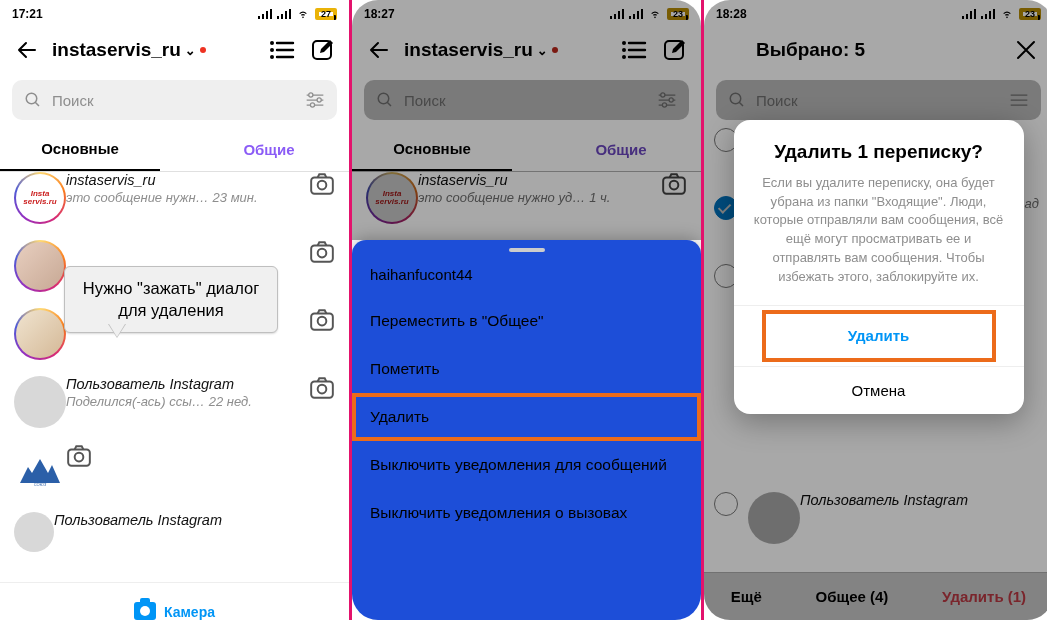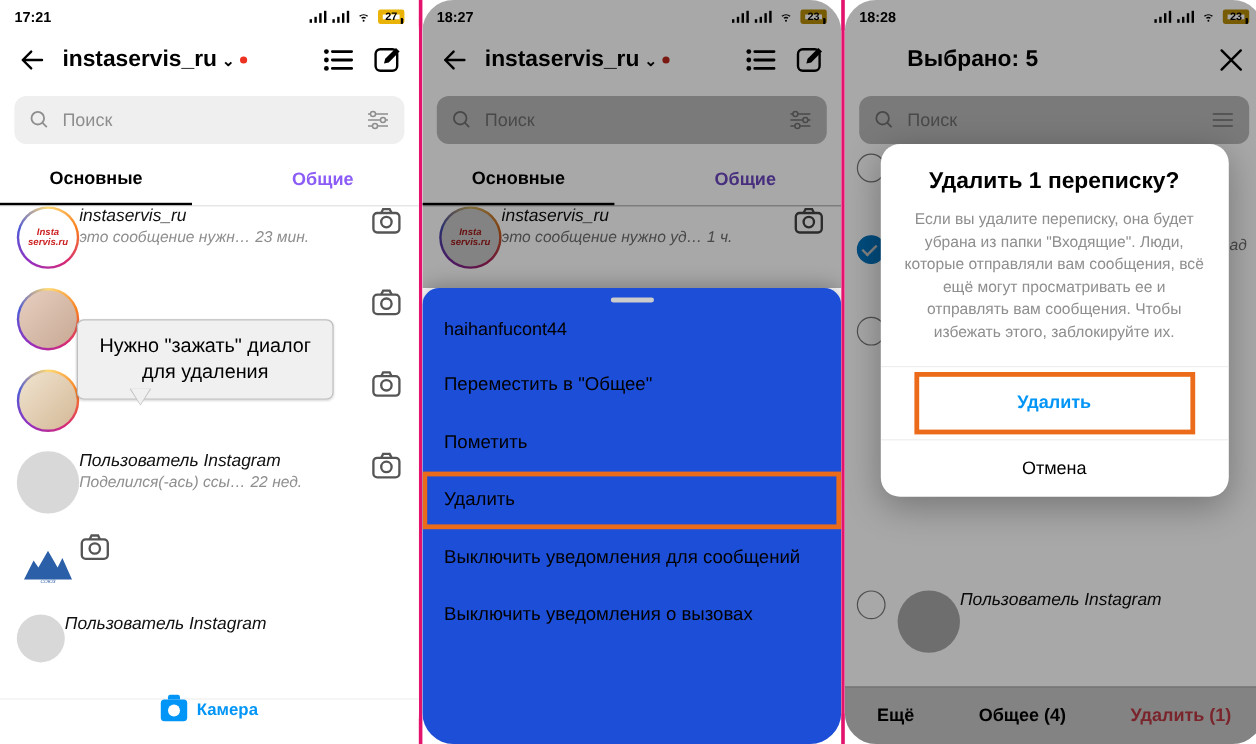--- a/index.html
+++ b/index.html
@@ -51,21 +51,21 @@
   .ava.gray { background:#d8d8d8; }
   .ava.logo { background:#fff; display:flex; align-items:center; justify-content:center; }
   .ava.logo svg { width:44px; height:34px; }
   .meta { flex:1; min-width:0; }
   .name { font-size:14.5px; font-weight:500; color:#111; white-space:nowrap; overflow:hidden; text-overflow:ellipsis; margin-bottom:2px;}
   .sub { font-size:13px; color:#8e8e8e; white-space:nowrap; overflow:hidden; text-overflow:ellipsis; }
   .sub .time { margin-left:4px; }
   .cam { width:26px; height:24px; color:#666; flex-shrink:0; }
 
   
-  .footcam { position:absolute; bottom:0; left:0; right:0; height:38px; display:flex; align-items:flex-start; justify-content:center; gap:8px; font-size:14px; font-weight:700; color:#0095f6; border-top:1px solid #eee; background:#fff;}
+  .footcam { position:absolute; bottom:0; left:0; right:0; height:38px; display:flex; align-items:flex-end; justify-content:center; gap:8px; font-size:14px; font-weight:700; color:#0095f6; border-top:1px solid #eee; background:#fff;}
   .footcam .camicon { width:22px; height:18px; background:#0095f6; border-radius:3px; position:relative;}
   .footcam .camicon::before { content:""; position:absolute; top:-4px; left:6px; width:10px; height:4px; background:#0095f6; border-radius:2px 2px 0 0;}
   .footcam .camicon::after { content:""; position:absolute; top:4px; left:6px; width:10px; height:10px; background:#fff; border-radius:50%;}
 
   
   .callout { position:absolute; top:266px; left:64px; width:214px; background:#f0f0f0; border:1px solid #bfbfbf; border-radius:6px; padding:10px 8px; font-size:16.5px; text-align:center; line-height:1.35; box-shadow:0 1px 2px rgba(0,0,0,.15); z-index:5;}
   .callout::after { content:""; position:absolute; bottom:-13px; left:44px; border:8px solid transparent; border-top:13px solid #f0f0f0; }
   .callout::before { content:""; position:absolute; bottom:-15px; left:43px; border:9px solid transparent; border-top:14px solid #bfbfbf; }
 
   

